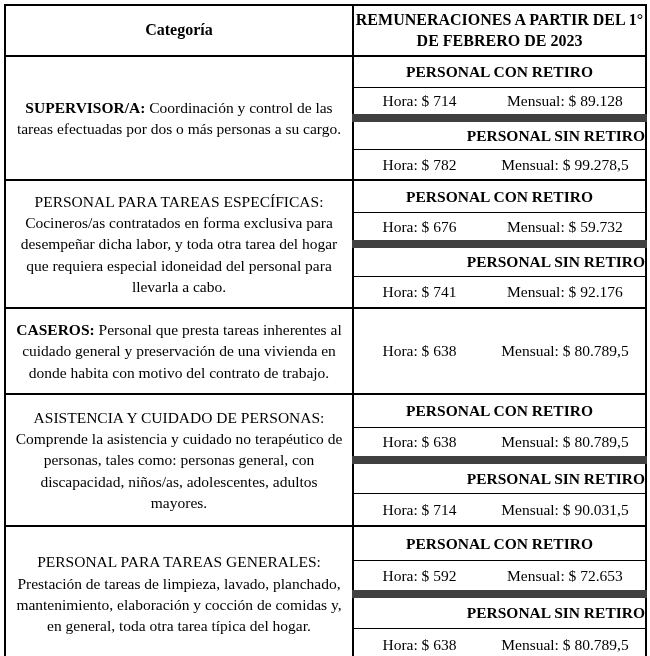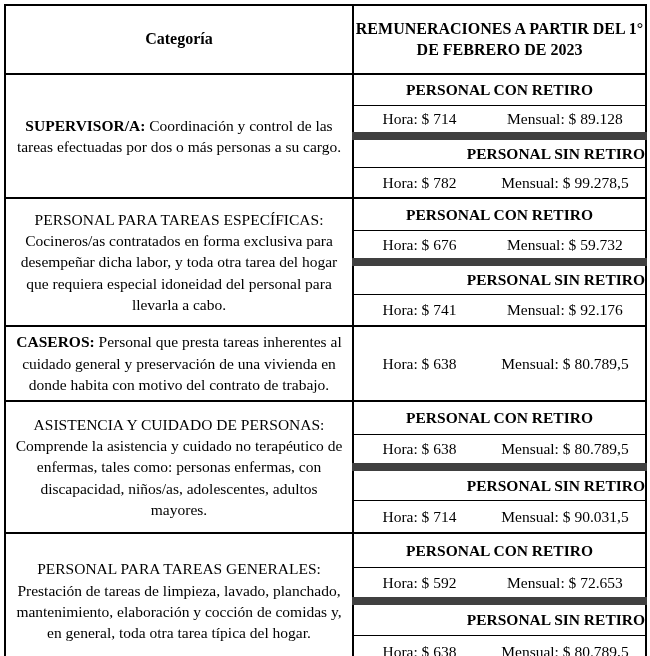--- a/index.html
+++ b/index.html
@@ -33,24 +33,24 @@
     padding: 0;
     vertical-align: middle;
     text-align: center;
   }
   
   tr.cat-start > td, tr.cat-start > th { border-top: 2px solid #000000; }
   tr.strong-top > td { border-top: 8px solid #404040; text-align: right; }
   .cat-col { border-right: 2px solid #000000; }
   tr.h-row > th { border-bottom: 2px solid #000000; }
 
-  tr.h-row { height: 69px; margin-top: 36px; }
+  tr.h-row { height: 51px; margin-top: 36px; }
   tr.g1 { height: 31px; }
   tr.g2 { height: 32px; }
-  tr.g3 { height: 75px; }
+  tr.g3 { height: 86px; }
   tr.g4 { height: 33px; margin-top: 24px; }
   tr.g5 { height: 34px; }
 
   th { font-weight: bold; font-size: 16px; }
   .rem-head div { line-height: 1.3; }
 
   .cat-cell { padding: 2px 6px; }
   .cat-title-block { font-weight: normal; }
   .cat-title-inline { font-weight: bold; }
 
@@ -152,21 +152,21 @@
           <div class="rate-line">
             <span class="hora">Hora: $ 638</span>
             <span class="mensual">Mensual: $ 80.789,5</span>
           </div>
         </td>
       </tr>
 
       <tr class="cat-start g4">
         <td class="cat-col cat-cell" rowspan="4">
           <div class="cat-title-block">ASISTENCIA Y CUIDADO DE PERSONAS:</div>
-          <div>Comprende la asistencia y cuidado no terapéutico de enfermas, tales como: personas enfermas, con discapacidad, niños/as, adolescentes, adultos mayores.</div>
+          <div>Comprende la asistencia y cuidado no terapéutico de personas, tales como: personas general, con discapacidad, niños/as, adolescentes, adultos mayores.</div>
         </td>
         <td class="sec-head">PERSONAL CON RETIRO</td>
       </tr>
       <tr class="g4">
         <td>
           <div class="rate-line">
             <span class="hora">Hora: $ 638</span>
             <span class="mensual">Mensual: $ 80.789,5</span>
           </div>
         </td>

